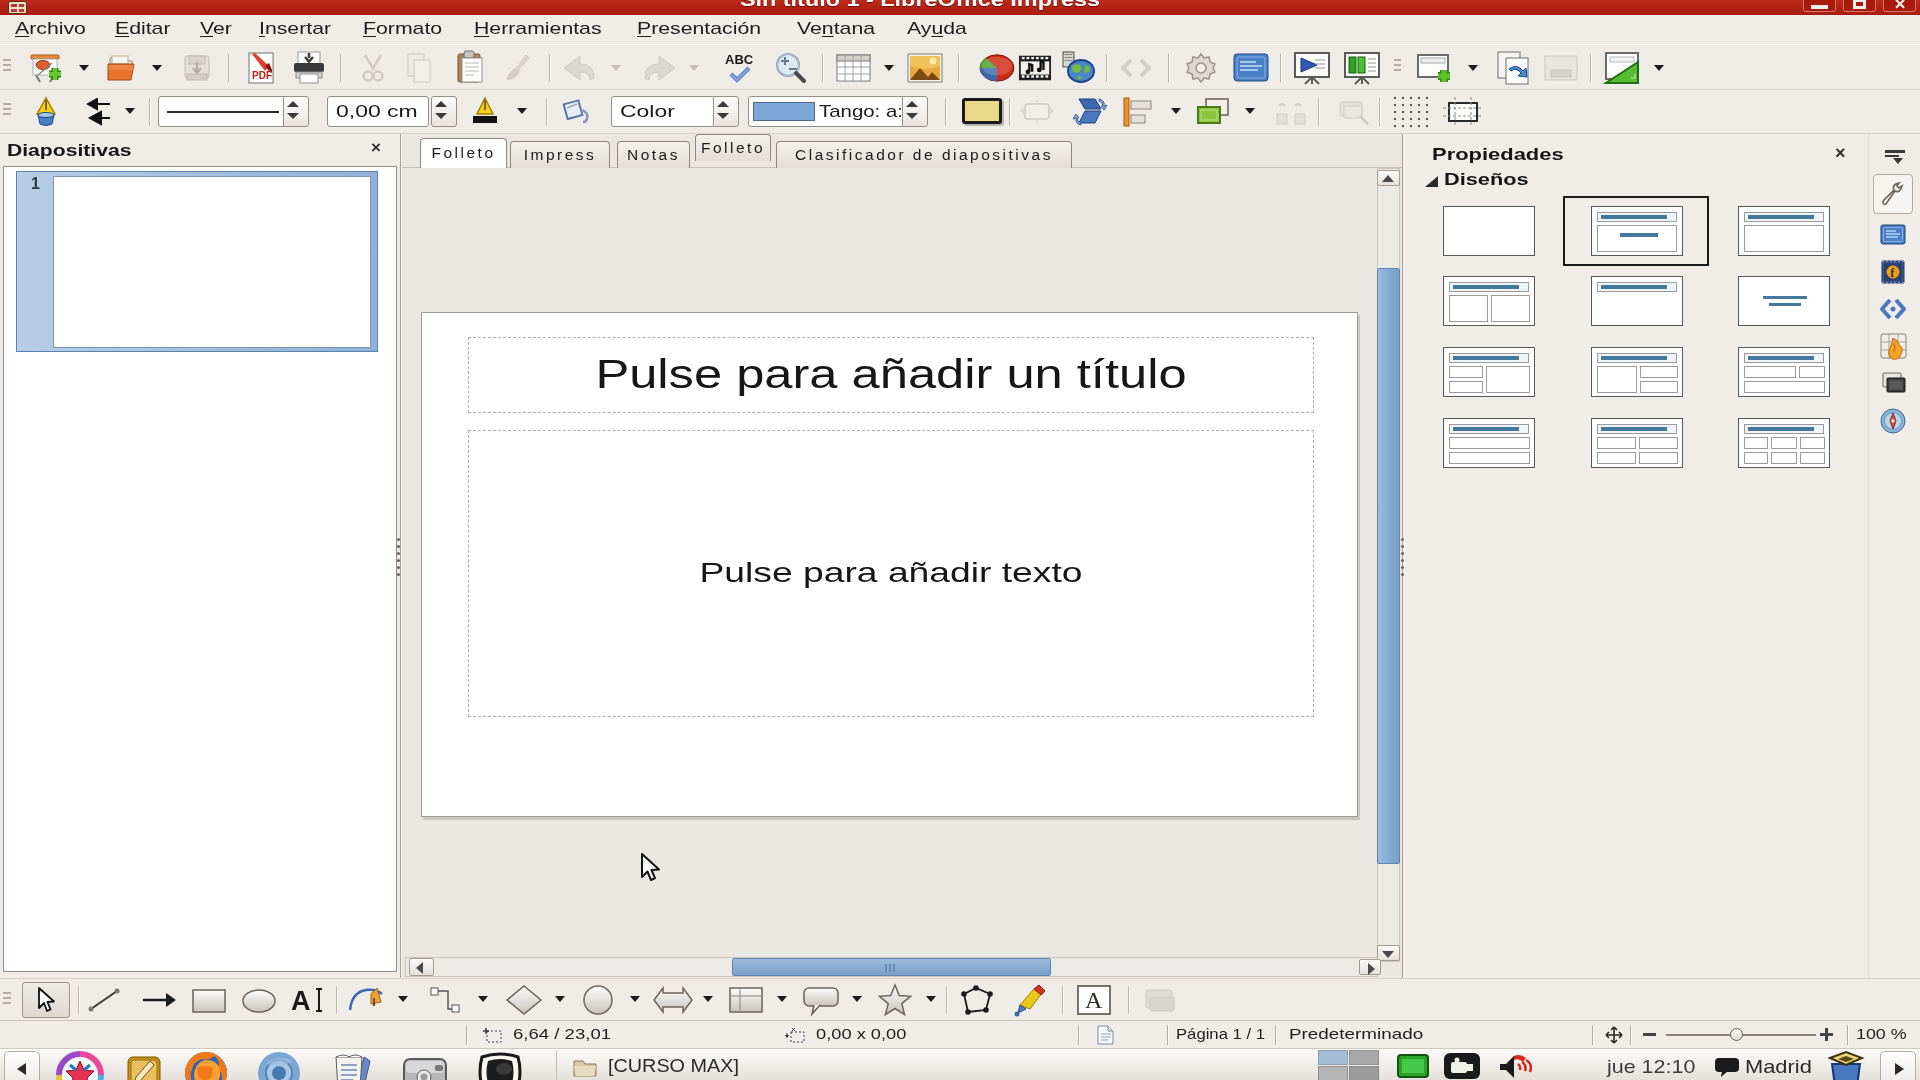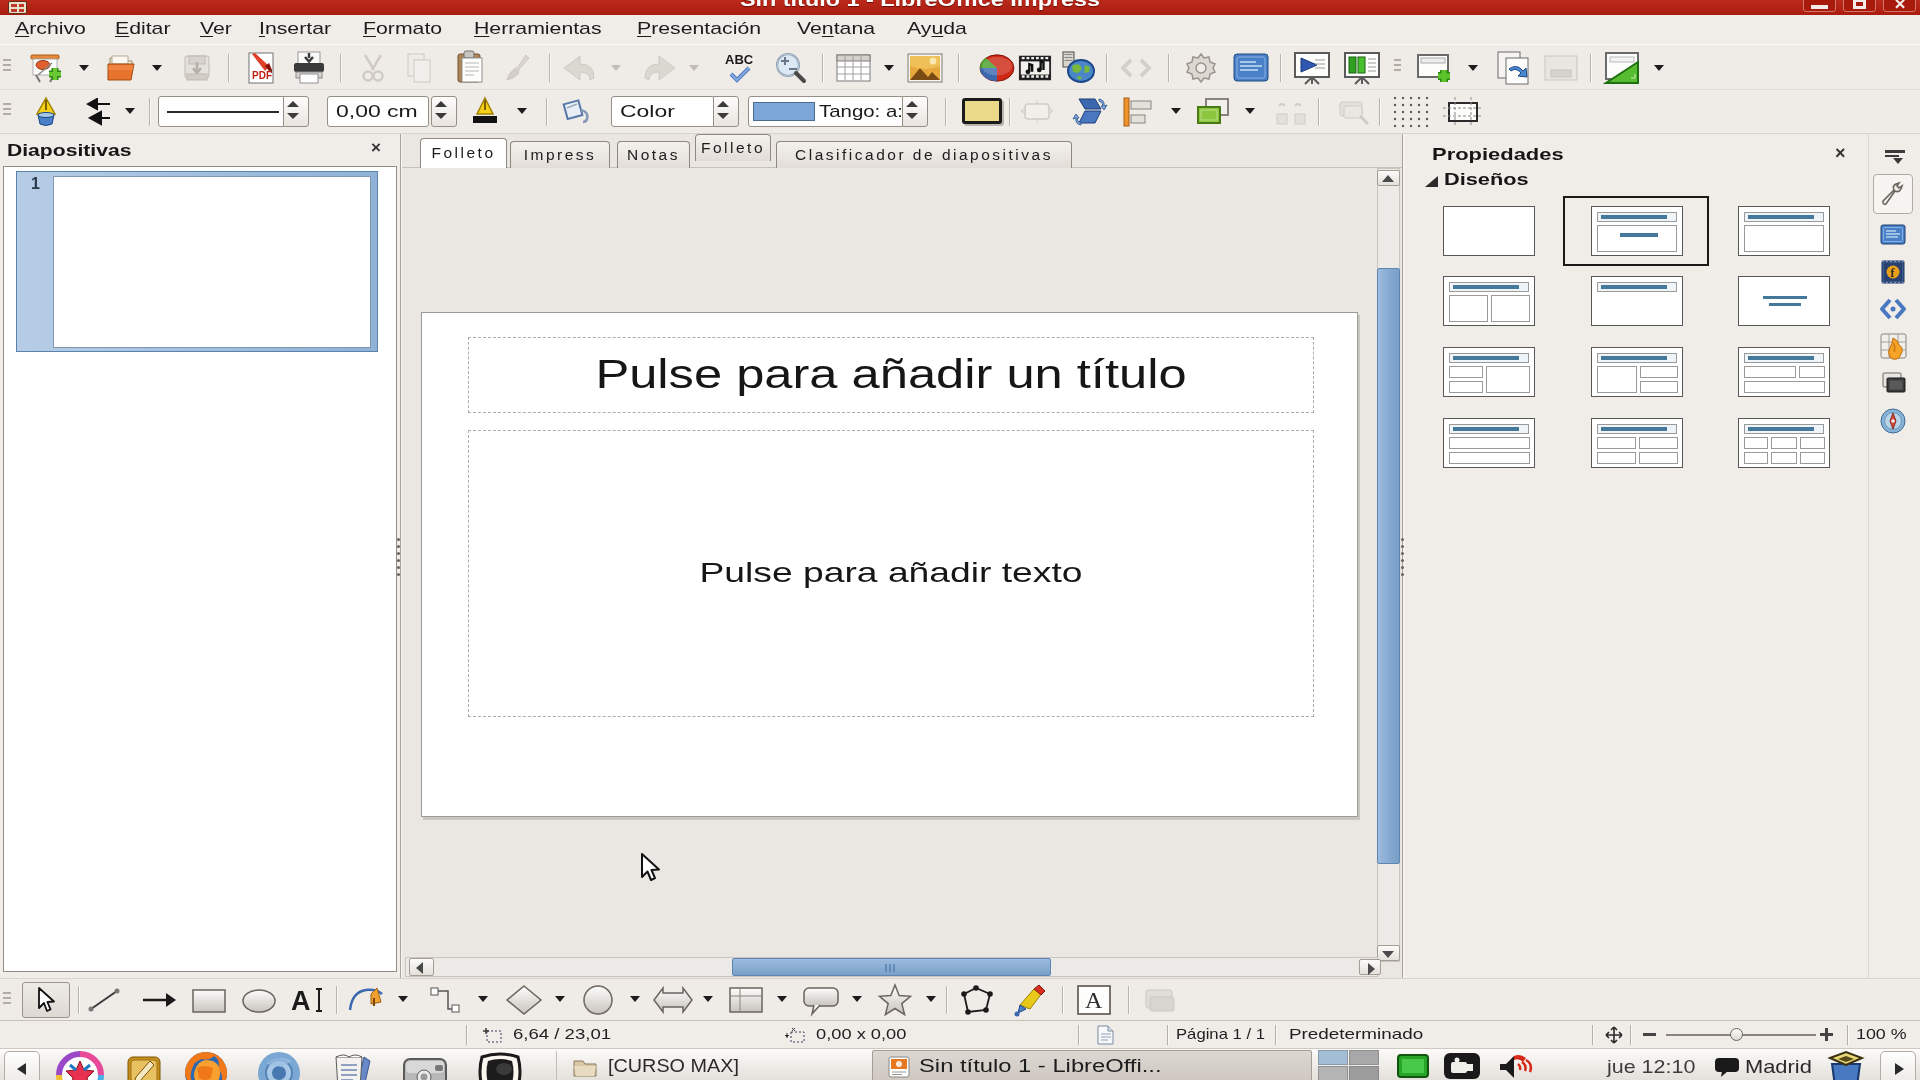--- a/index.html
+++ b/index.html
@@ -751,29 +751,20 @@
     <path d="M6 6 Q24 0 42 6 Q46 20 42 36 Q24 42 6 36 Q2 20 6 6 z" fill="#f8f6ee" stroke="#1a1a1a" stroke-width="3"></path>
     <path d="M12 10 Q24 6 36 10 Q39 21 36 32 Q24 36 12 32 Q9 21 12 10 z" fill="#1c1c1c"></path>
     <ellipse cx="28" cy="18" rx="8" ry="6" fill="#3a3a3a"></ellipse>
   </svg>
   <div class="abs" style="left:556px;top:2px;width:1px;height:30px;background:#c2bdb6"></div>
   <svg class="abs" style="left:572px;top:8px" width="26" height="22" viewBox="0 0 26 22">
     <path d="M2 4 h9 l2 3 h11 v12 h-22 z" fill="#d8c8a8" stroke="#8a7a5a"></path>
     <path d="M2 9 h22 l-2 10 h-18 z" fill="#e8dcc0"></path>
   </svg>
   <div class="abs" style="left:608px;top:7px;font-size:18px;color:#2a2a2a;transform:scaleX(1.1);transform-origin:0 50%">[CURSO MAX]</div>
-  <div class="abs" style="left:872px;top:1px;width:440px;height:31px;background:linear-gradient(#dcd7d1,#cfc9c2);border:1px solid #a49d94;border-radius:2px">
-    <svg class="abs" style="left:14px;top:4px" width="24" height="24" viewBox="0 0 24 24">
-      <rect x="2" y="2" width="20" height="20" rx="2" fill="#fdfdfc" stroke="#888"></rect>
-      <rect x="4" y="4" width="16" height="10" fill="#e87820"></rect>
-      <circle cx="12" cy="9" r="3" fill="#fff" opacity="0.85"></circle>
-      <path d="M5 17 h14 M5 19.5 h10" stroke="#999"></path>
-    </svg>
-    <div class="abs" style="left:46px;top:5px;font-size:18px;color:#1c1c1c;transform:scaleX(1.32);transform-origin:0 50%">Sin título 1 - LibreOffi...</div>
-  </div>
   <div class="abs" style="left:1318px;top:1px;width:30px;height:15px;background:#a4bdd6;border:1px solid #8a9aa8"></div>
   <div class="abs" style="left:1349px;top:1px;width:30px;height:15px;background:#a8a8a8;border:1px solid #909090"></div>
   <div class="abs" style="left:1318px;top:17px;width:30px;height:15px;background:#b4b4b4;border:1px solid #909090"></div>
   <div class="abs" style="left:1349px;top:17px;width:30px;height:15px;background:#9c9c9c;border:1px solid #888"></div>
   <svg class="abs" style="left:1396px;top:4px" width="34" height="26" viewBox="0 0 34 26">
     <rect x="2" y="2" width="30" height="22" rx="3" fill="#28a428" stroke="#115511" stroke-width="2"></rect>
     <rect x="6" y="6" width="22" height="14" fill="#48c848"></rect>
   </svg>
   <svg class="abs" style="left:1443px;top:3px" width="38" height="28" viewBox="0 0 38 28">
     <rect x="1" y="1" width="36" height="26" rx="6" fill="#1a1a1a"></rect>

